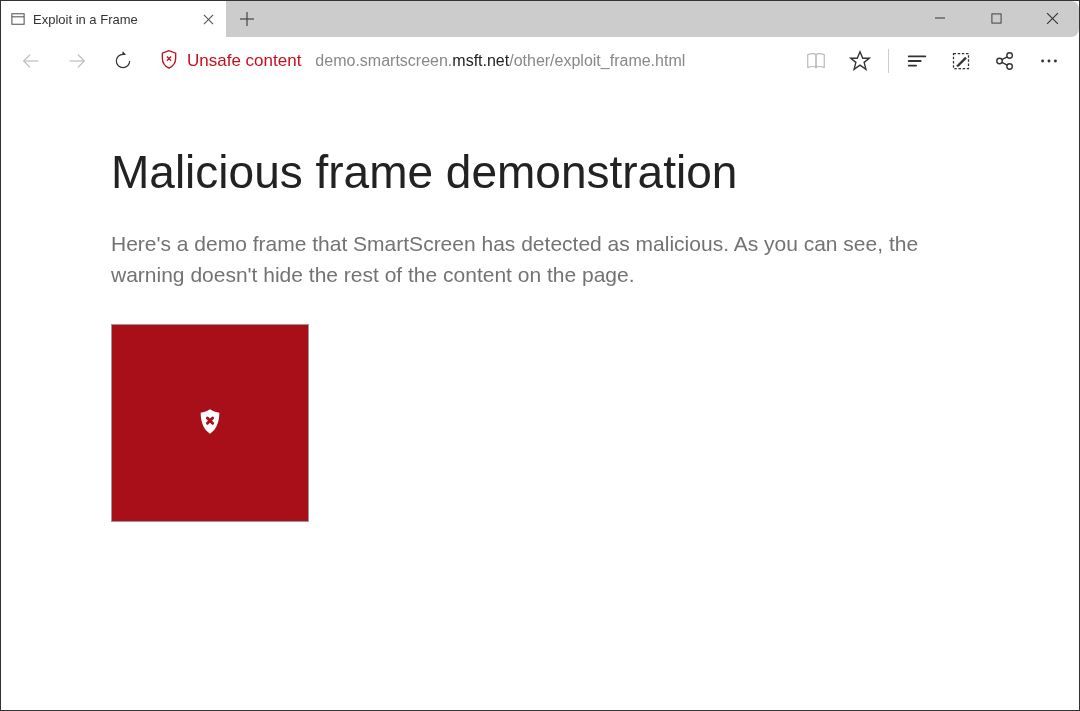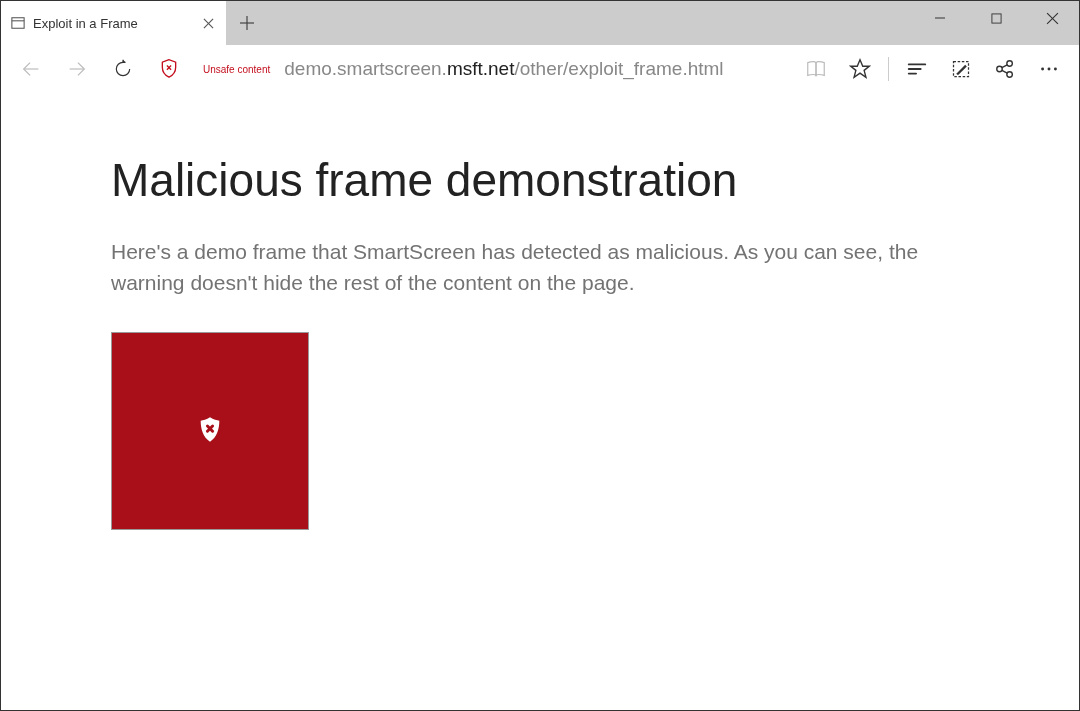--- a/index.html
+++ b/index.html
@@ -10,23 +10,24 @@
     body {
       font-family: "Segoe UI", -apple-system, sans-serif;
       background: #fff;
       width: 1080px;
       height: 711px;
       border: 1px solid #333;
       overflow: hidden;
     }
     .tab-bar {
       background: #ccc;
-      height: 44px;
+      height: 36px;
       display: flex;
       align-items: stretch;
+      border-radius: 8px;
     }
     .tab {
       background: #fff;
       width: 225px;
       display: flex;
       align-items: center;
       padding: 0 10px;
       gap: 8px;
       font-size: 13px;
       color: #333;
@@ -83,31 +84,31 @@
     .addr-wrapper {
       flex: 1;
       display: flex;
       align-items: center;
       margin-left: 10px;
       margin-right: 10px;
     }
     .safety-badge {
       display: flex;
       align-items: center;
-      gap: 24px;
+      gap: 8px;
       color: #c40f1e;
-      font-size: 10px;
+      font-size: 17px;
       padding-right: 14px;
     }
     .shield-x-icon {
       width: 20px;
       height: 20px;
     }
     .url {
-      font-size: 19px;
+      font-size: 16px;
       color: #888;
     }
     .url .host {
       color: #222;
     }
     .toolbar-right {
       display: flex;
       align-items: center;
       gap: 4px;
     }

